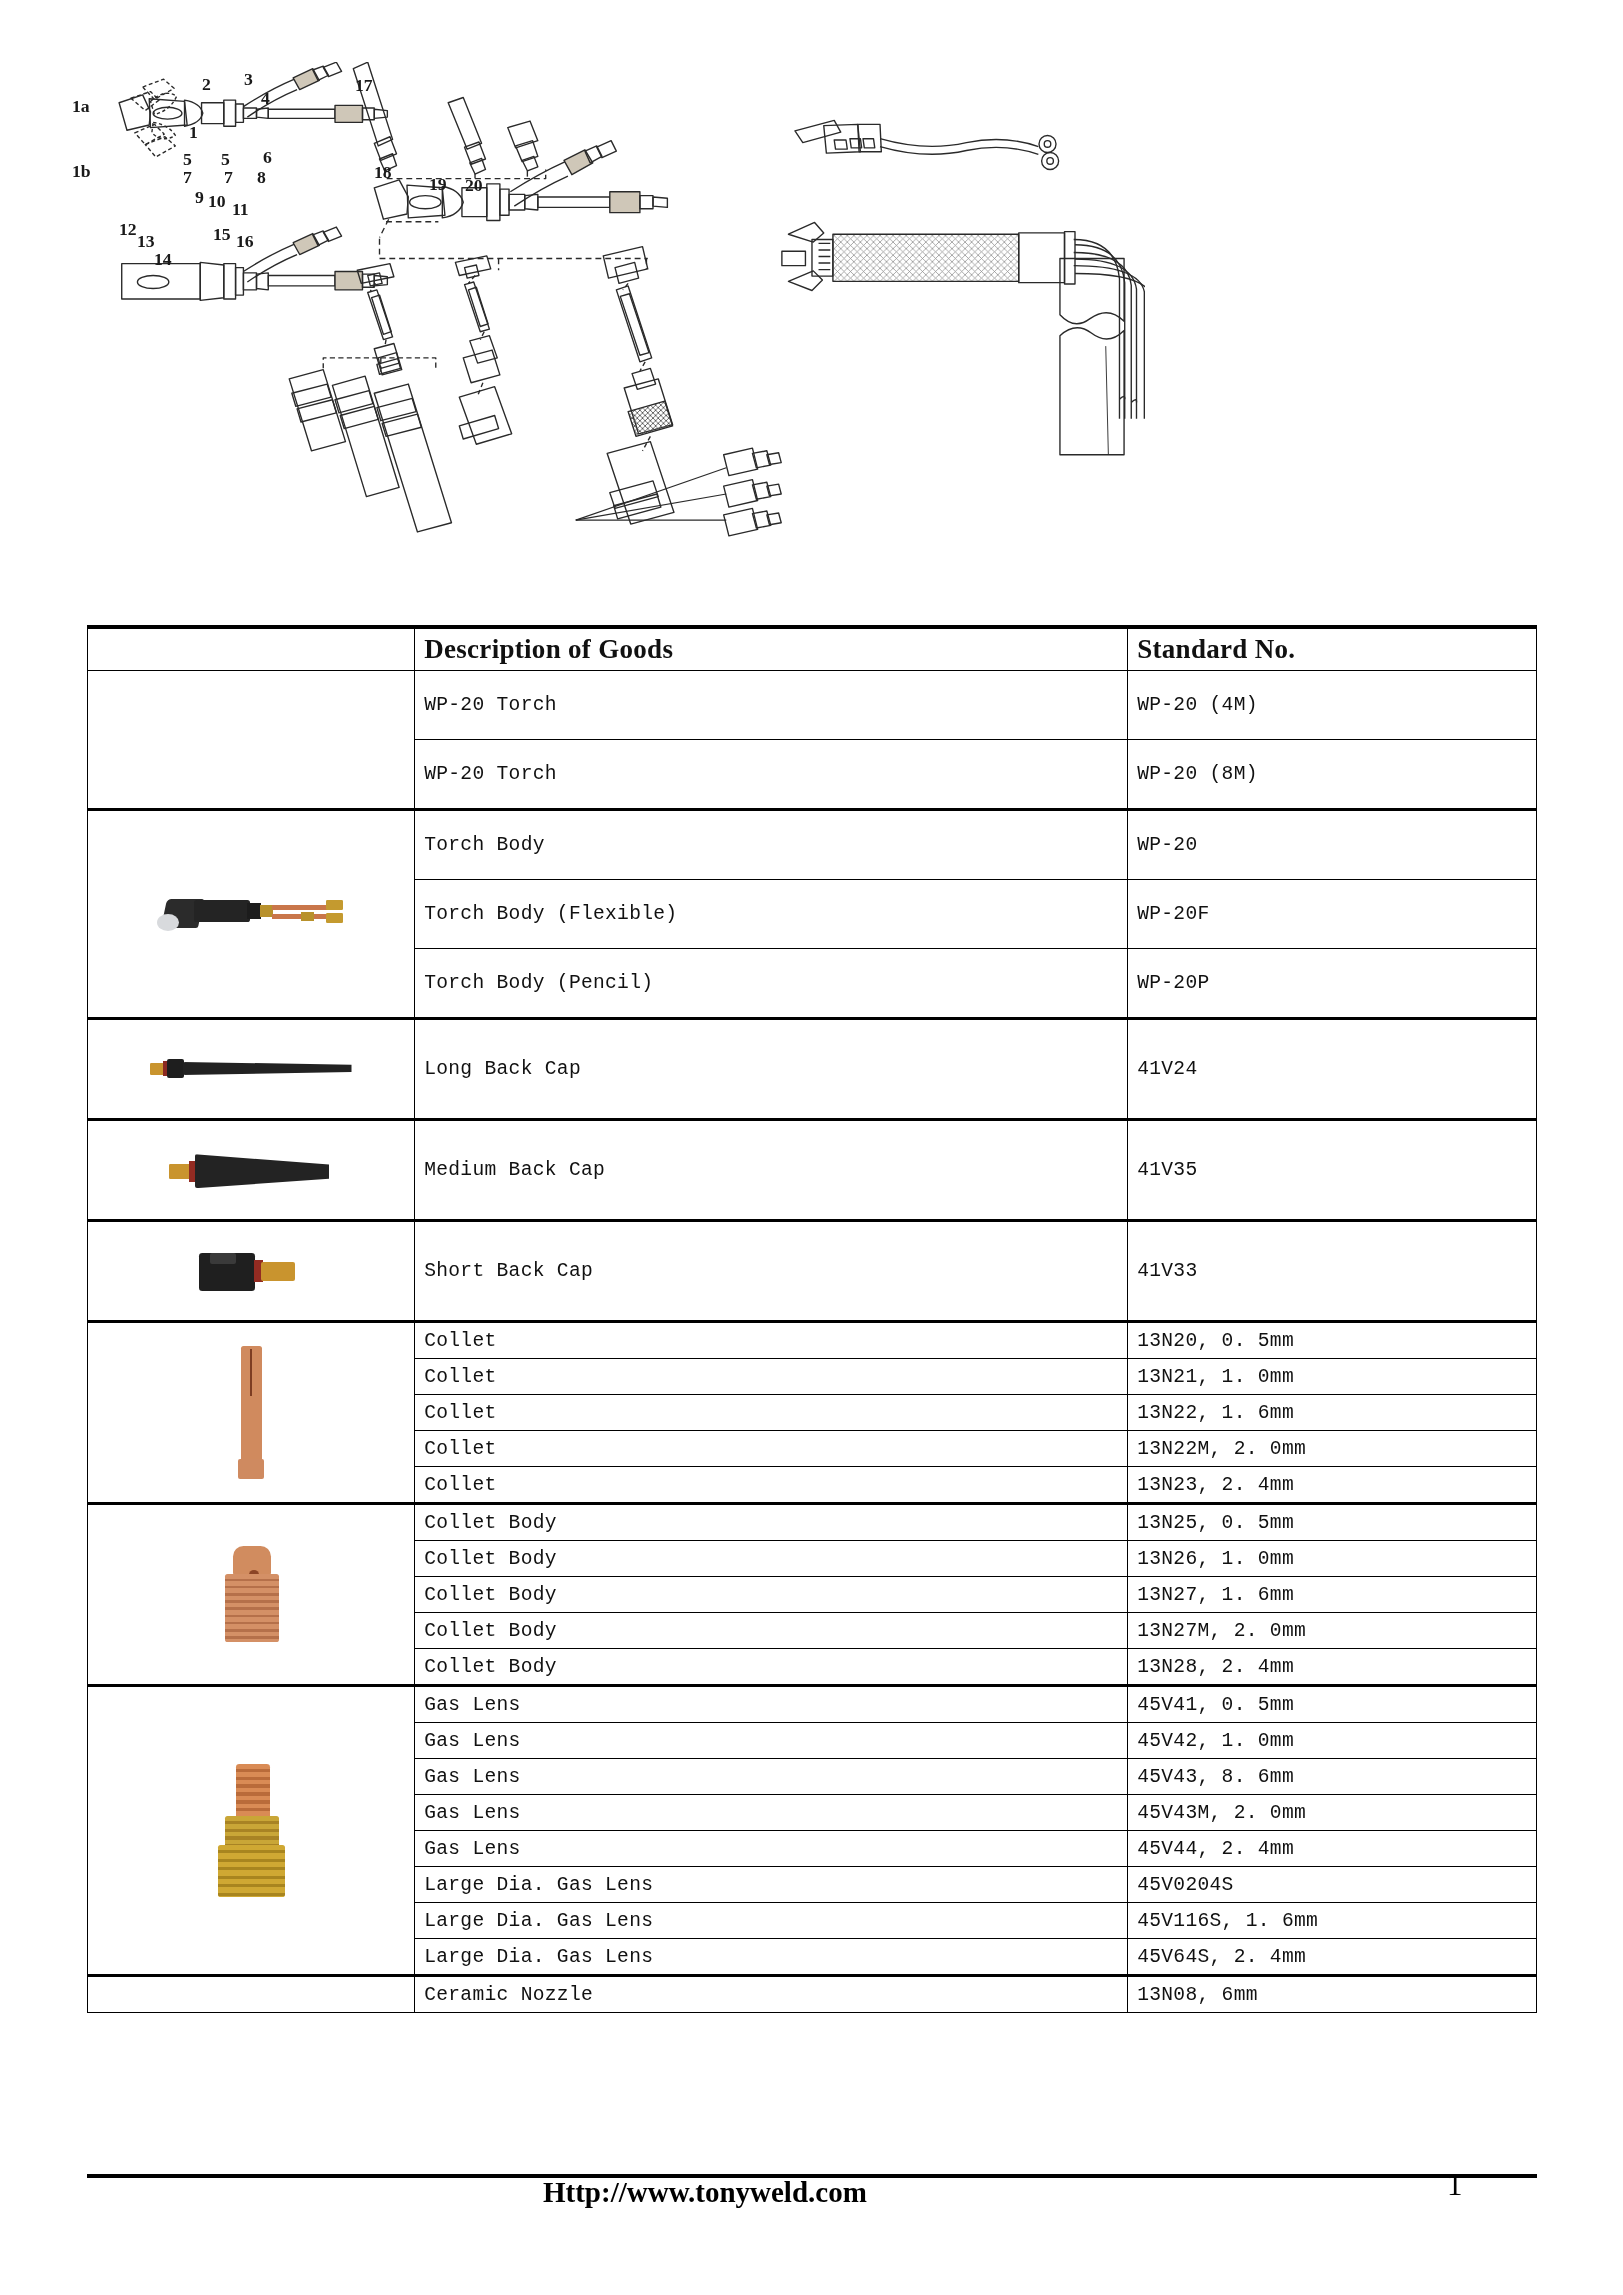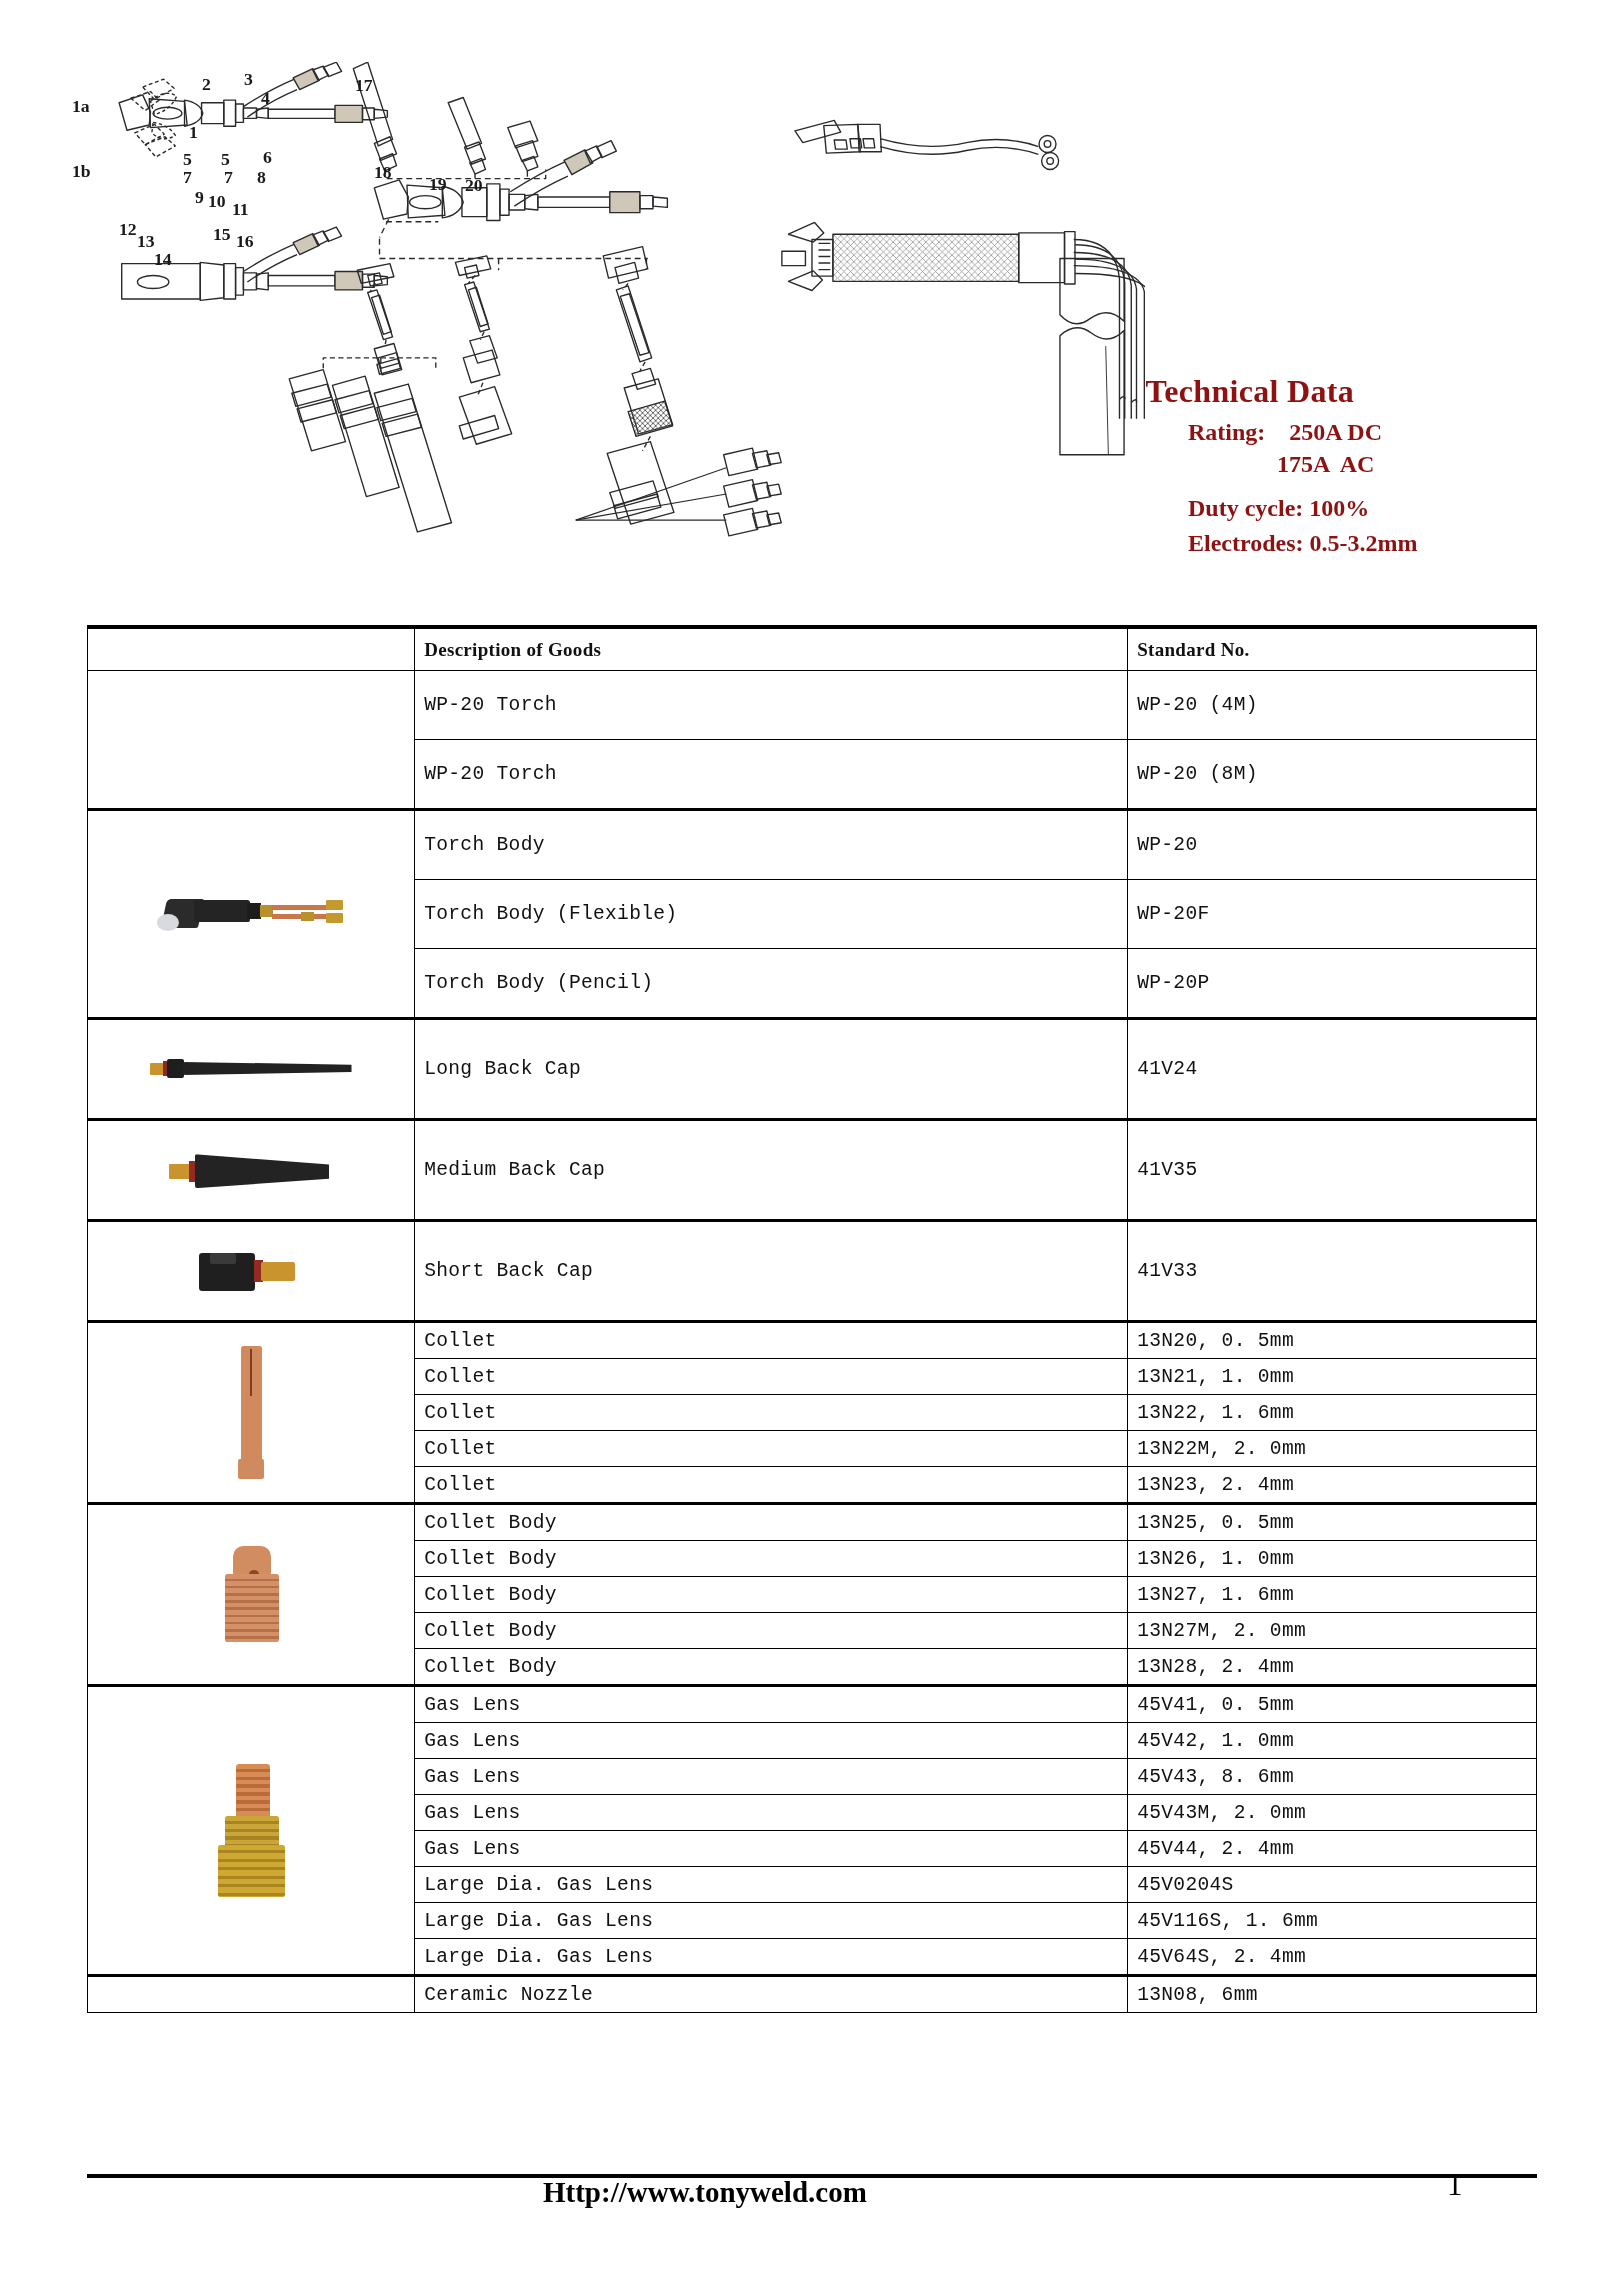--- a/index.html
+++ b/index.html
@@ -81,21 +81,21 @@
     text-align: left;
     font-size: 19.6px;
     color: #111;
     letter-spacing: 0.3px;
     font-weight: normal;
     background: #fff;
   }
   #parts-table thead th {
     font-family: "Liberation Serif", serif;
     font-weight: bold;
-    font-size: 19px;
+    font-size: 27px;
     height: 41px;
     border-top: 4.6px solid #000;
   }
   #parts-table thead th.hdr-img { border-top: 4.6px solid #000; }
   #parts-table tbody td { height: 35px; }
   #parts-table .grp-sep td { border-top: 3.9px solid #000; }
   td.img-cell { padding: 0; text-align: center; }
   .tall-1 { height: 68px !important; }
   .tall-2 { height: 98px !important; }
 
@@ -527,27 +527,20 @@
         <div class="callout" style="left: 82px; top: 189px;">14</div>
         <div class="callout" style="left: 141px; top: 164px;">15</div>
         <div class="callout" style="left: 164px; top: 171px;">16</div>
         <div class="callout" style="left: 283px; top: 15px;">17</div>
         <div class="callout" style="left: 302px; top: 82px; margin-top: 20px;">18</div>
         <div class="callout" style="left: 357px; top: 114px;">19</div>
         <div class="callout" style="left: 393px; top: 115px;">20</div>
       </div>
   </div>
 
-  <div id="technical-data">
-    <div id="tech-title">Technical Data</div>
-    <div class="tech-line"><span>Rating:</span>&nbsp;&nbsp;&nbsp;&nbsp;<span>250A DC</span></div>
-    <div class="tech-line indent2">175A  AC</div>
-    <div class="tech-line gap">Duty cycle: 100%</div>
-    <div class="tech-line">Electrodes: 0.5-3.2mm</div>
-  </div>
 </div>
 
 <table id="parts-table">
   <colgroup>
     <col class="c-img">
       <col class="c-desc">
       <col class="c-std">
   </colgroup>
   <thead>
     <tr>

